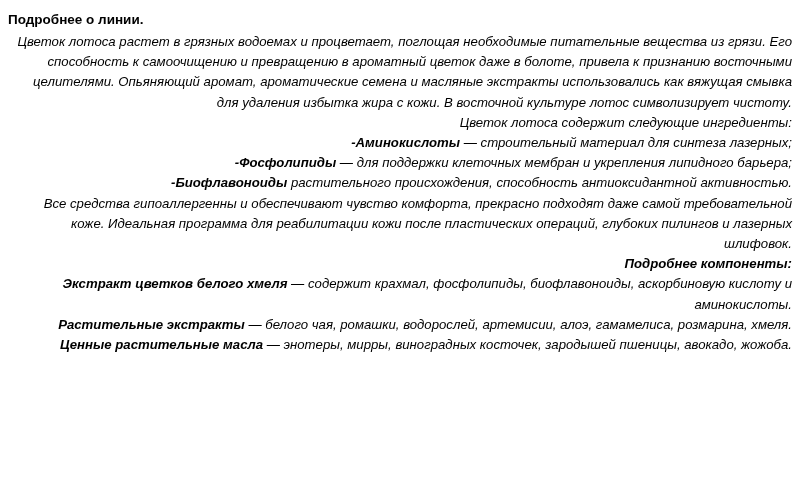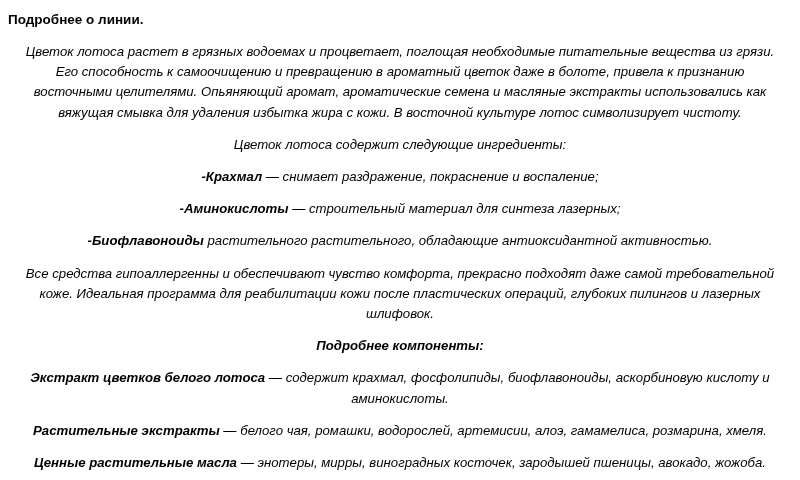--- a/index.html
+++ b/index.html
@@ -25,61 +25,61 @@
     font-weight: bold;
     font-size: 13.5px;
     line-height: 20px;
     margin: 0 0 2px 0;
   }
   .para {
     font-family: "Liberation Sans", sans-serif;
     font-style: italic;
     font-size: 13.2px;
     line-height: 20.2px;
-    margin: 12px;
-    text-align: center;
+    margin: 0;
+    text-align: right;
   }
   .lead {
     font-weight: bold;
   }
   .strong-para {
     font-weight: bold;
   }
 </style>
 </head>
 <body>
 
 <div class="page">
 
   <p class="doc-title">Подробнее о линии.</p>
 
   <p class="para">Цветок лотоса растет в грязных водоемах и процветает, поглощая необходимые питательные вещества из грязи. Его способность к самоочищению и превращению в ароматный цветок даже в болоте, привела к признанию восточными целителями. Опьяняющий аромат, ароматические семена и масляные экстракты использовались как вяжущая смывка для удаления избытка жира с кожи. В восточной культуре лотос символизирует чистоту.</p>
 
   <p class="para">Цветок лотоса содержит следующие ингредиенты:</p>
 
-  <p class="para">
-    <span class="lead">-Крахмал</span><span> — снимает раздражение, покраснение и воспаление;</span>
-  </p>
 
   <p class="para">
     <span class="lead">-Аминокислоты</span><span> — строительный материал для синтеза лазерных;</span>
   </p>
 
+  <p class="para">
+    <span class="lead">-Фосфолипиды</span><span> — для поддержки клеточных мембран и укрепления липидного барьера;</span>
+  </p>
 
 
   <p class="para">
-    <span class="lead">-Биофлавоноиды</span><span> растительного растительного, обладающие антиоксидантной активностью.</span>
+    <span class="lead">-Биофлавоноиды</span><span> растительного происхождения, способность антиоксидантной активностью.</span>
   </p>
 
   <p class="para">Все средства гипоаллергенны и обеспечивают чувство комфорта, прекрасно подходят даже самой требовательной коже. Идеальная программа для реабилитации кожи после пластических операций, глубоких пилингов и лазерных шлифовок.</p>
 
   <p class="para strong-para">Подробнее компоненты:</p>
 
   <p class="para">
-    <span class="lead">Экстракт цветков белого лотоса</span><span> — содержит крахмал, фосфолипиды, биофлавоноиды, аскорбиновую кислоту и аминокислоты.</span>
+    <span class="lead">Экстракт цветков белого хмеля</span><span> — содержит крахмал, фосфолипиды, биофлавоноиды, аскорбиновую кислоту и аминокислоты.</span>
   </p>
 
   <p class="para">
     <span class="lead">Растительные экстракты</span><span> — белого чая, ромашки, водорослей, артемисии, алоэ, гамамелиса, розмарина, хмеля.</span>
   </p>
 
   <p class="para">
     <span class="lead">Ценные растительные масла</span><span> — энотеры, мирры, виноградных косточек, зародышей пшеницы, авокадо, жожоба.</span>
   </p>
 

